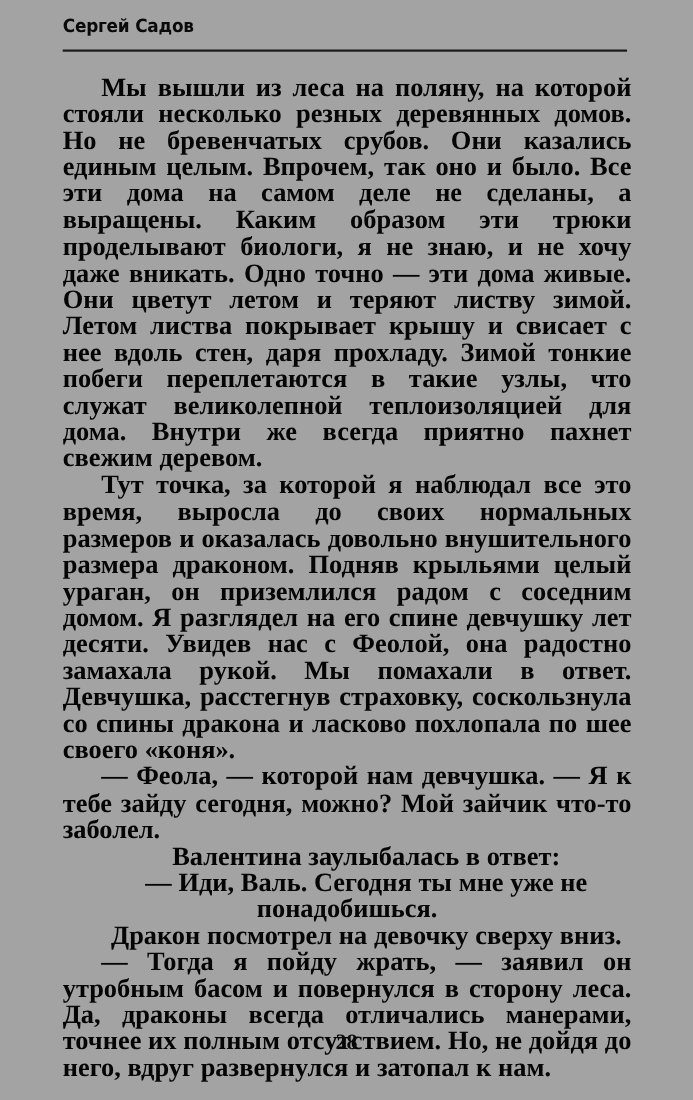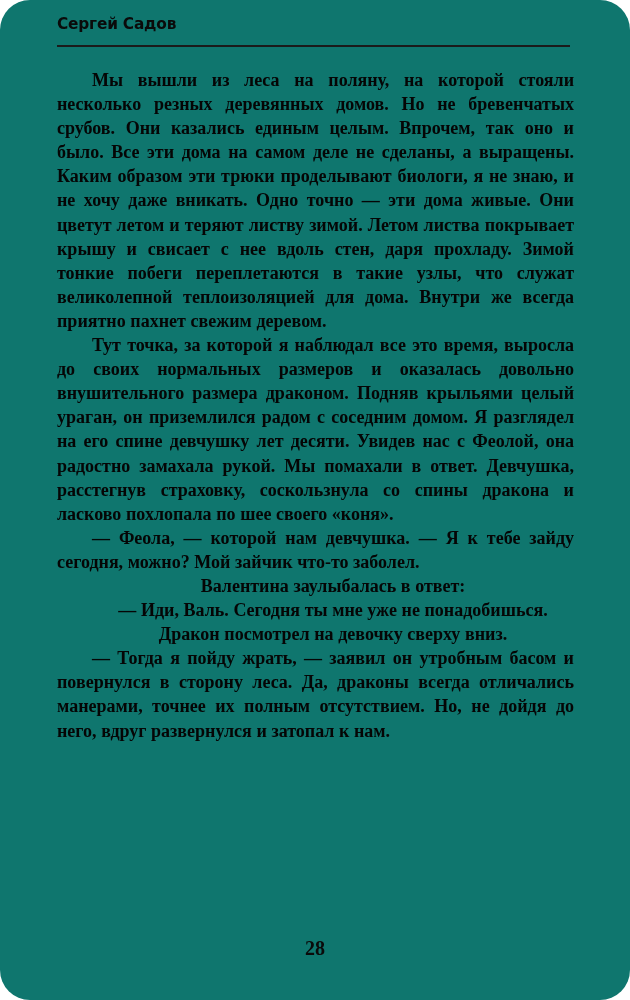--- a/index.html
+++ b/index.html
@@ -16,22 +16,21 @@
     font-family: "Liberation Serif", "DejaVu Serif", serif;
     color: #000000;
     -webkit-font-smoothing: none;
   }
 
   .page {
     position: absolute;
     inset: 0;
     width: 630px;
     height: 1000px;
-    background: #0f766e;
-    border-radius: 30px;
+    background: #a3a3a3;
   }
 
   
   .running-head {
     position: absolute;
     left: 57px;
     top: 14px;
     width: 516px;
     height: 30px;
   }
@@ -57,21 +56,21 @@
 
   
   .text-block {
     position: absolute;
     left: 57px;
     top: 68px;
     width: 517px;
   }
   .para {
     margin: 0;
-    font-size: 18px;
+    font-size: 24px;
     line-height: 24.1px;
     font-weight: 700;
     text-align: justify;
     text-justify: inter-word;
     text-indent: 35px;
     word-spacing: 0.1px;
     hyphens: manual;
     color: #050505;
   }
   .para.last-of-block {

